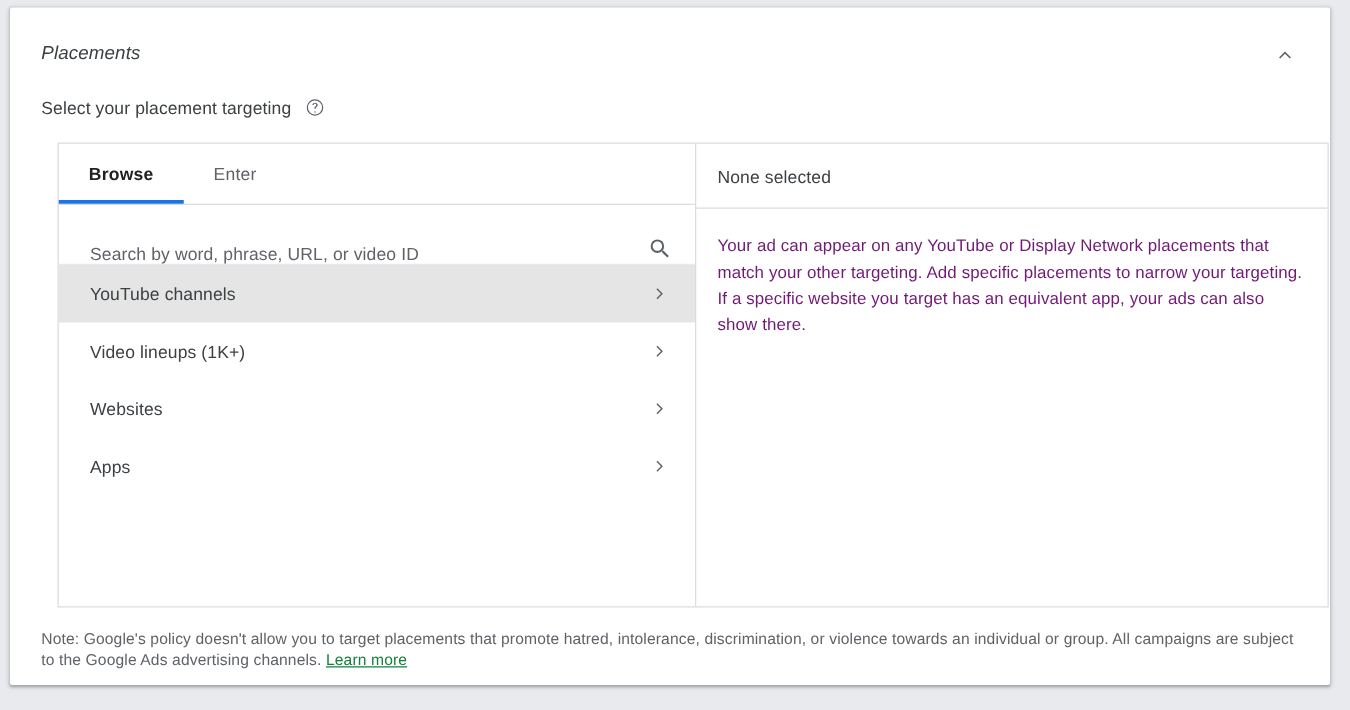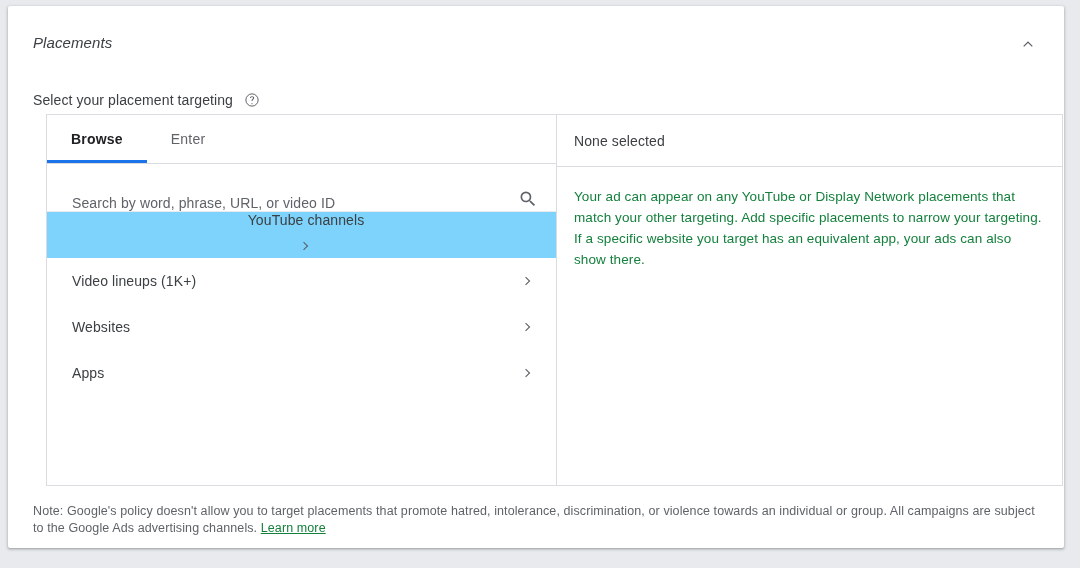--- a/index.html
+++ b/index.html
@@ -57,21 +57,21 @@
     background: transparent;
     border: none;
     padding: 0;
   }
   .collapse-btn svg { display: block; }
 
   
   .subtitle-row {
     position: absolute;
     left: 25px;
-    top: 86px;
+    top: 72px;
     display: flex;
     align-items: center;
   }
   .subtitle-text {
     font-size: 14px;
     color: #3c4043;
     letter-spacing: .1px;
   }
   .help-icon {
     margin-left: 11px;
@@ -185,21 +185,21 @@
     overflow-y: auto;
   }
   .browse-item {
     height: 46px;
     display: flex;
     align-items: center;
     padding: 0 16px 0 25px;
     box-sizing: border-box;
     cursor: pointer;
   }
-  .browse-item.highlighted { background: #7dd3fc; flex-direction: column; }
+  .browse-item.highlighted { background: #e5e5e5; }
   .browse-item-label {
     flex: 1;
     font-size: 14px;
     color: #3c4043;
     letter-spacing: .1px;
   }
   .chevron-right {
     width: 24px;
     height: 24px;
     display: flex;
@@ -222,21 +222,21 @@
     font-size: 14px;
     color: #3c4043;
     letter-spacing: .1px;
   }
   .right-body {
     padding: 19px 17px 0 17px;
   }
   .right-body-text {
     font-size: 13.5px;
     line-height: 21px;
-    color: #15803d;
+    color: #701a75;
     letter-spacing: .1px;
     margin: 0;
   }
 
   
   .footer-note {
     position: absolute;
     left: 25px;
     top: 497px;
     width: 1012px;

